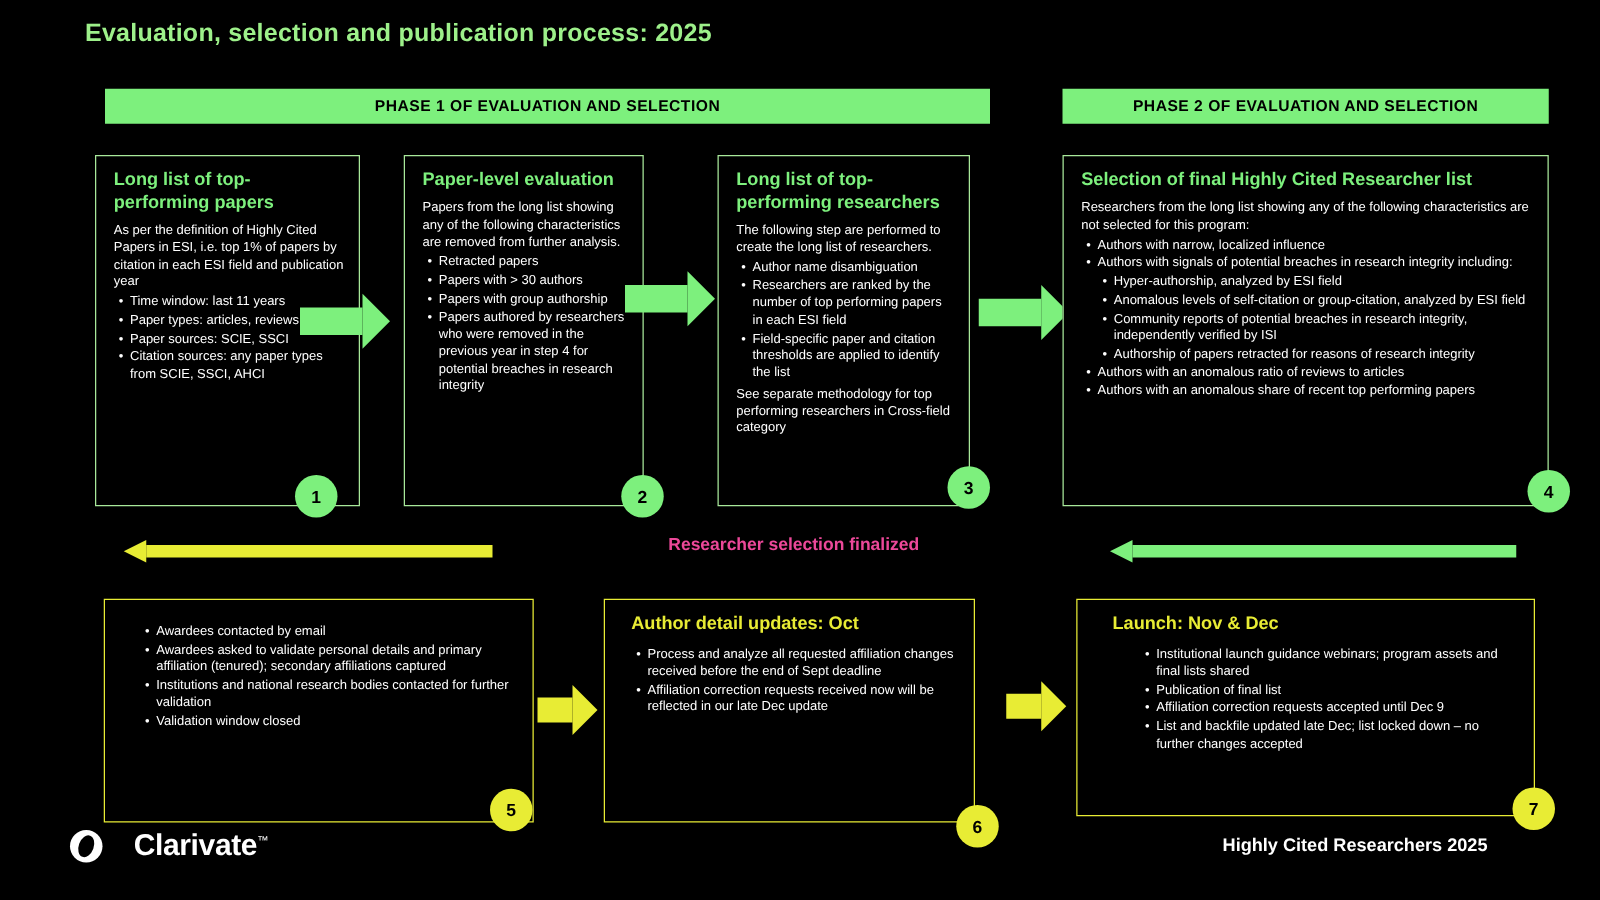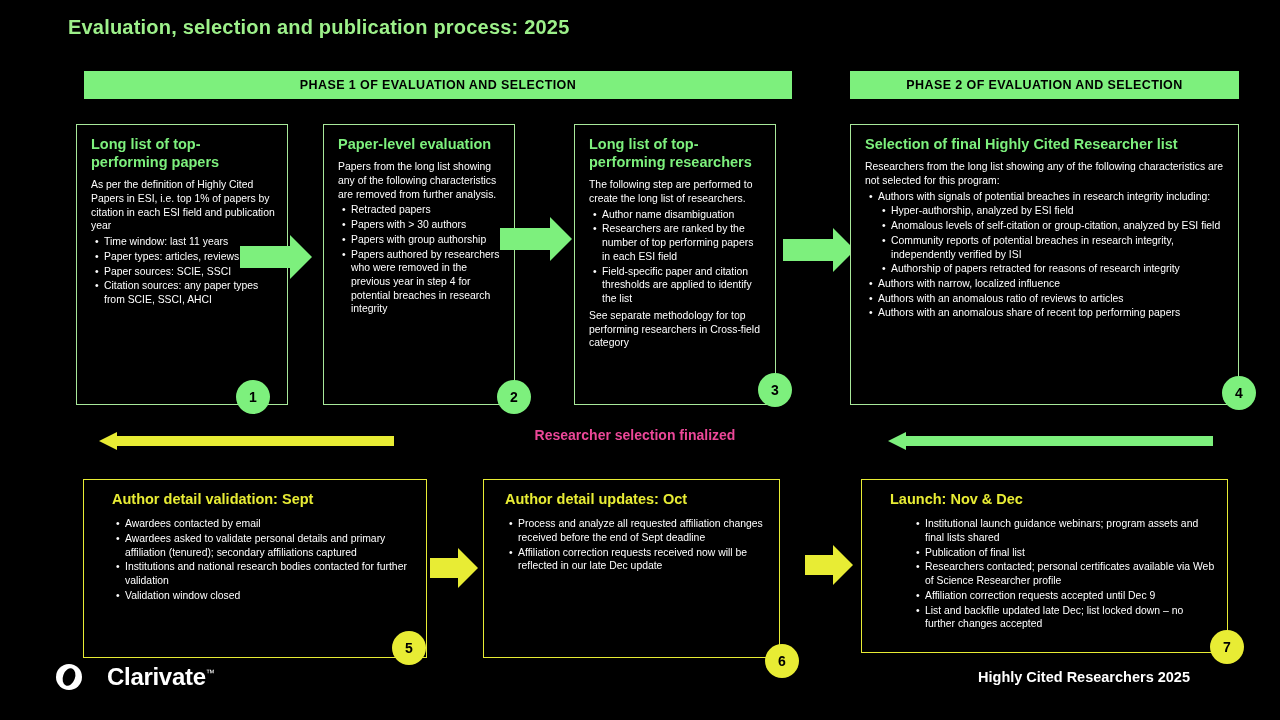--- a/index.html
+++ b/index.html
@@ -255,51 +255,50 @@
   <div class="g-arrow" style="left:783px; top:228px; width:72px;">
     <div class="shaft" style="width:50px;"></div>
     <div class="head" style="left:50px;"></div>
   </div>
 
   <div class="card green-border" style="left:850px; top:124px; width:389px; height:281px;">
     <div class="card-title">Selection of final Highly Cited Researcher list</div>
     <div class="card-text">
       <p>Researchers from the long list showing any of the following characteristics are not selected for this program:</p>
       <ul>
+        <li>Authors with narrow, localized influence</li>
         <li>
           <span>Authors with signals of potential breaches in research integrity including:</span>
           <ul>
             <li>Hyper-authorship, analyzed by ESI field</li>
             <li>Anomalous levels of self-citation or group-citation, analyzed by ESI field</li>
             <li>Community reports of potential breaches in research integrity, independently verified by ISI</li>
             <li>Authorship of papers retracted for reasons of research integrity</li>
           </ul>
         </li>
-        <li>Authors with narrow, localized influence</li>
         <li>Authors with an anomalous ratio of reviews to articles</li>
         <li>Authors with an anomalous share of recent top performing papers</li>
       </ul>
     </div>
   </div>
   <div class="badge green" style="left:1222px; top:376px;">4</div>
 
   <div class="l-arrow green" style="left:888px; top:432px; width:325px;">
     <div class="shaft" style="width:307px;"></div>
     <div class="head"></div>
   </div>
 
   <div class="finalized">Researcher selection finalized</div>
 
   <div class="l-arrow yellow" style="left:99px; top:432px; width:295px;">
     <div class="shaft" style="width:277px;"></div>
     <div class="head"></div>
   </div>
 
   <div class="card yellow-border" style="left:83px; top:479px; width:344px; height:179px;">
-    <div class="card-title yellow" style="margin-left:14px;">Author detail validation: Sept</div>
     <div class="card-text" style="margin-top:9px; margin-left:14px;">
       <ul>
         <li>Awardees contacted by email</li>
         <li>Awardees asked to validate personal details and primary affiliation (tenured); secondary affiliations captured</li>
         <li>Institutions and national research bodies contacted for further validation</li>
         <li>Validation window closed</li>
       </ul>
     </div>
   </div>
   <div class="badge yellow" style="left:392px; top:631px;">5</div>
@@ -324,21 +323,20 @@
     <div class="shaft" style="width:28px;"></div>
     <div class="head" style="left:28px;"></div>
   </div>
 
   <div class="card yellow-border" style="left:861px; top:479px; width:367px; height:174px;">
     <div class="card-title yellow" style="margin-left:14px;">Launch: Nov &amp; Dec</div>
     <div class="card-text" style="margin-top:9px; margin-left:36px;">
       <ul>
         <li>Institutional launch guidance webinars; program assets and final lists shared</li>
         <li>Publication of  final list</li>
-        <li>Researchers contacted; personal certificates available via Web of Science Researcher profile</li>
         <li>Affiliation correction requests accepted until Dec 9</li>
         <li>List and backfile updated  late Dec; list locked down – no further changes accepted</li>
       </ul>
     </div>
   </div>
   <div class="badge yellow" style="left:1210px; top:630px;">7</div>
 
   <div class="logo">
     <div class="logo-mark"></div>
     <div class="logo-text"><span>Clarivate</span><span class="logo-tm">™</span></div>

